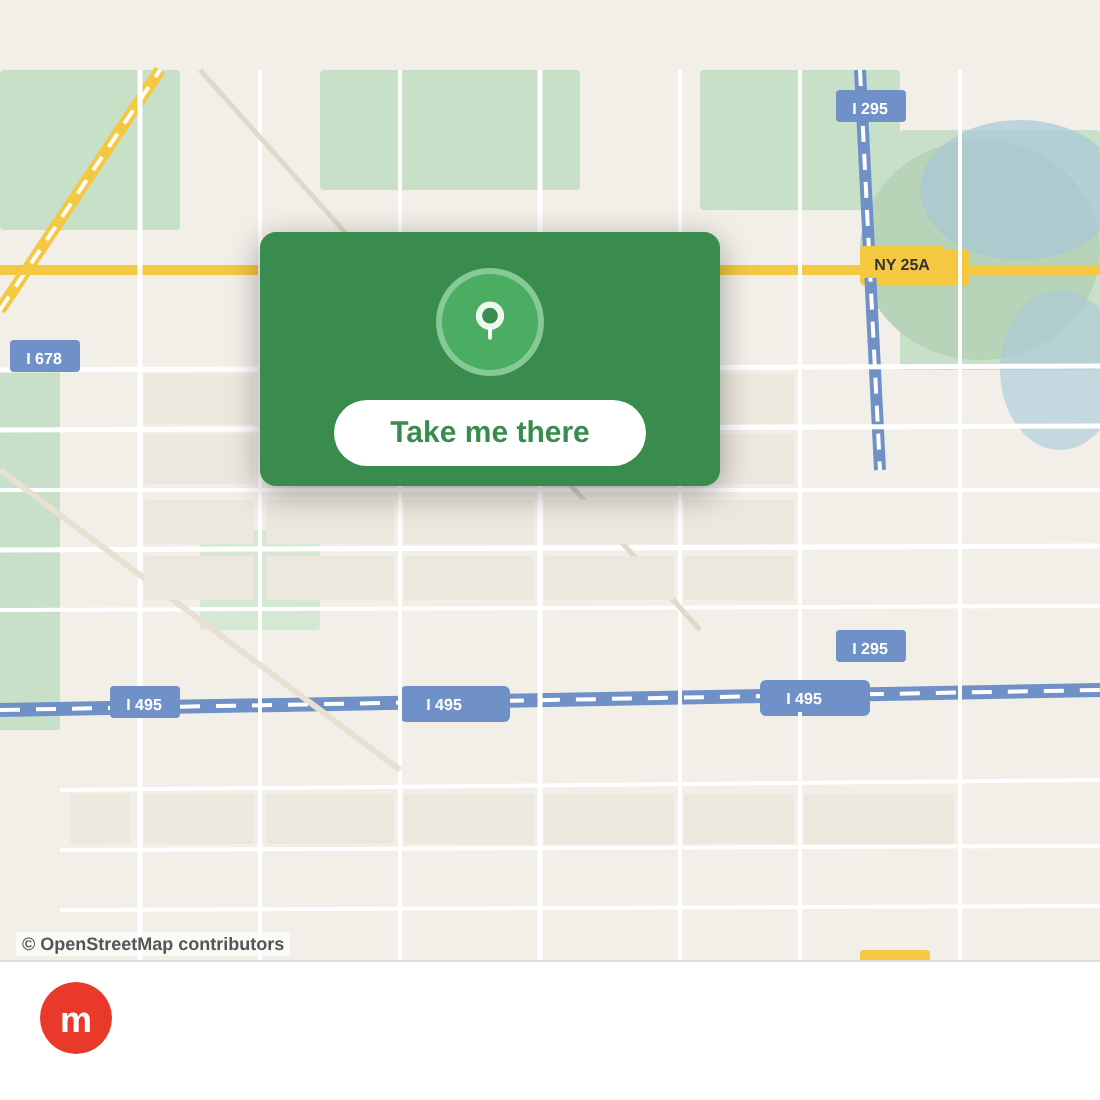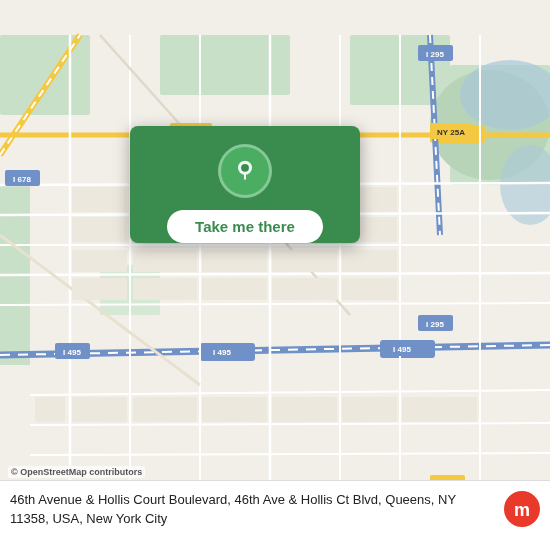--- a/index.html
+++ b/index.html
@@ -29,28 +29,29 @@
     #map-svg {
       position: absolute;
       top: 0; left: 0;
       width: 100%;
       height: 100%;
     }
 
     
     #popup-card {
       position: absolute;
-      top: 126px;
+      top: 116px;
       left: 130px;
       width: 230px;
       background: #3a8c4e;
       border-radius: 8px;
       display: flex;
       flex-direction: column;
       align-items: center;
+      padding-bottom: 10px;
       box-shadow: 0 4px 16px rgba(0,0,0,0.35);
     }
 
     #popup-icon-area {
       width: 100%;
       display: flex;
       justify-content: center;
       padding: 18px 0 10px 0;
     }
 
@@ -256,21 +257,20 @@
       </div>
     </div>
     <button id="take-me-there-btn">Take me there</button>
   </div>
 
   <div id="osm-attr">
     <span>© OpenStreetMap contributors</span>
   </div>
 
   <div id="bottom-bar">
-    <div id="address-text">46th Avenue &amp; Hollis Court Boulevard, 46th Ave &amp; Hollis Ct Blvd, Queens, NY 11358, USA, New York City</div>
     <div id="moovit-logo">
 
       <svg width="36" height="36" viewBox="0 0 36 36">
         <circle cx="18" cy="18" r="18" fill="#e8392a"></circle>
         <text x="18" y="25" font-size="18" font-weight="900" fill="white" text-anchor="middle" font-family="Arial Black, Arial">m</text>
       </svg>
     </div>
   </div>
 
 </div>

